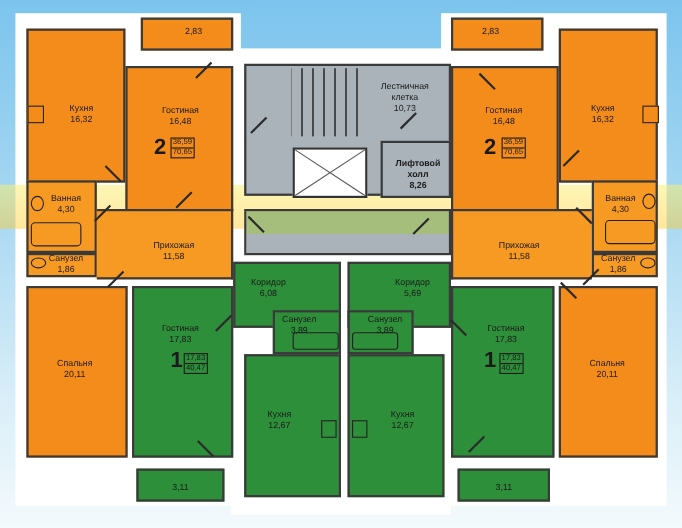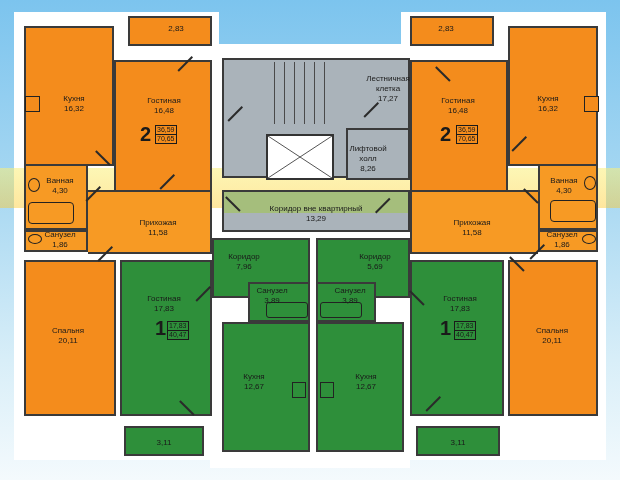--- a/index.html
+++ b/index.html
@@ -96,64 +96,60 @@
       <div>17,83</div>
       <div>40,47</div>
     </div>
 
   <div class="room green" style="left:124px;top:426px;width:80px;height:30px;"></div>
   <div class="label" style="left:164px;top:438px;">3,11</div>
 
   <div class="room green" style="left:212px;top:238px;width:98px;height:60px;"></div>
   <div class="label" style="left:244px;top:252px;">
       <div>Коридор</div>
-      <div>7,96</div>
+      <div>6,08</div>
     </div>
 
   <div class="room green" style="left:248px;top:282px;width:62px;height:40px;"></div>
   <div class="fixture" style="left:266px;top:302px;width:40px;height:14px;border-radius:3px;background:#2e8f3a;"></div>
   <div class="label" style="left:272px;top:286px;">
       <div>Санузел</div>
       <div>3,89</div>
     </div>
 
   <div class="room green" style="left:222px;top:322px;width:88px;height:130px;"></div>
   <div class="fixture" style="left:292px;top:382px;width:12px;height:14px;background:#2e8f3a;"></div>
   <div class="label" style="left:254px;top:372px;">
       <div>Кухня</div>
       <div>12,67</div>
     </div>
 
   <div class="room grey" style="left:222px;top:58px;width:188px;height:120px;"></div>
   <div class="stairs" style="left:265px;top:62px;width:64px;height:62px;"></div>
-  <div class="label" style="left:388px;top:74px;">
+  <div class="label" style="left:368px;top:74px;">
       <div>Лестничная</div>
       <div>клетка</div>
-      <div>17,27</div>
+      <div>10,73</div>
     </div>
 
   <div class="lift" style="left:266px;top:134px;width:64px;height:42px;">
     <svg width="64" height="42">
         <line x1="0" y1="0" x2="64" y2="42" stroke="#555" stroke-width="1"></line>
         <line x1="64" y1="0" x2="0" y2="42" stroke="#555" stroke-width="1"></line>
       </svg>
   </div>
 
   <div class="room grey" style="left:346px;top:128px;width:64px;height:52px;"></div>
-  <div class="label" style="left:368px;top:144px;">
+  <div class="label" style="left:380px;top:144px;font-weight:bold;">
       <div>Лифтовой</div>
       <div>холл</div>
       <div>8,26</div>
     </div>
 
   <div class="room corr" style="left:222px;top:190px;width:188px;height:42px;background:linear-gradient(180deg,#a5be7c 0%,#a5be7c 55%,#aab3ba 55%,#aab3ba 100%);"></div>
-  <div class="label" style="left:316px;top:204px;">
-      <div>Коридор вне квартирный</div>
-      <div>13,29</div>
-    </div>
 
   <div class="room green" style="left:316px;top:238px;width:94px;height:60px;"></div>
   <div class="label" style="left:375px;top:252px;">
       <div>Коридор</div>
       <div>5,69</div>
     </div>
 
   <div class="room green" style="left:316px;top:282px;width:60px;height:40px;"></div>
   <div class="fixture" style="left:320px;top:302px;width:40px;height:14px;border-radius:3px;background:#2e8f3a;"></div>
   <div class="label" style="left:350px;top:286px;">

